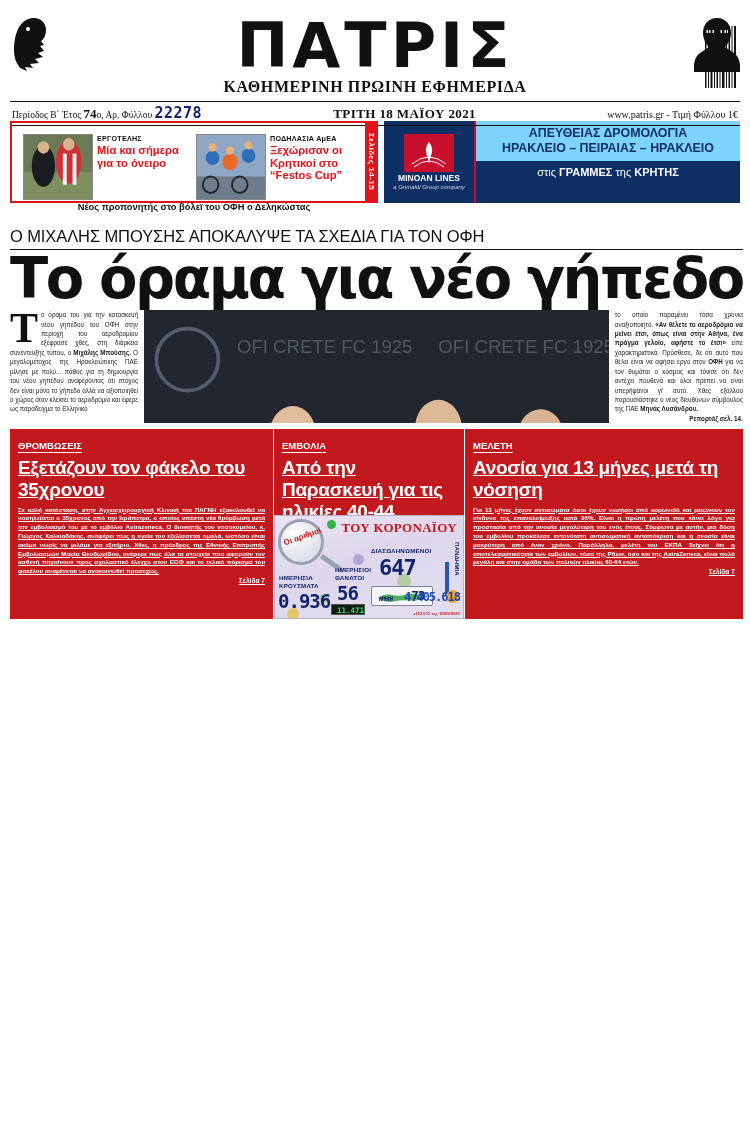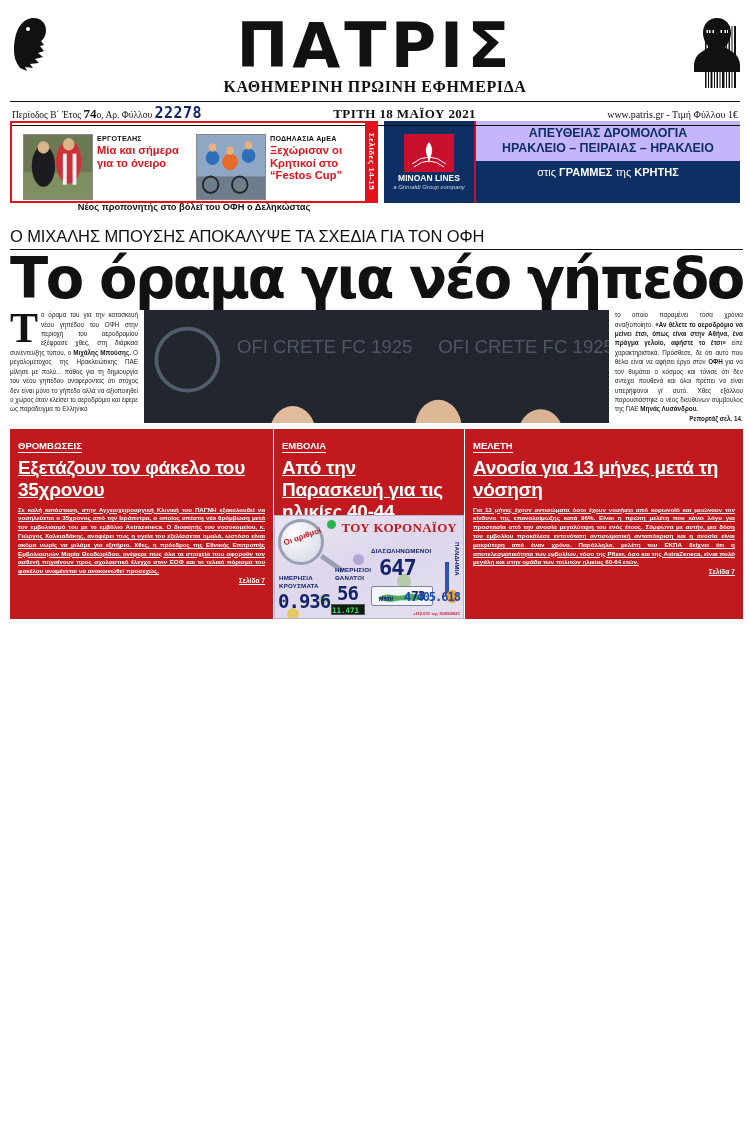--- a/index.html
+++ b/index.html
@@ -60,21 +60,21 @@
   .minoan { flex:1; background:#0d2f63; display:flex; }
   .minoan-logo {
     flex:0 0 92px; display:flex; flex-direction:column; align-items:center; justify-content:center;
     border-right:2px solid #c8102e; padding:3px;
   }
   .ml-box { width:50px; height:38px; background:#c8102e; position:relative; }
   .ml-name { color:#fff; font-size:8.5px; font-weight:bold; text-align:center; line-height:1.05; margin-top:2px;}
   .ml-tag { color:#c9d6ea; font-size:6px; text-align:center; margin-top:2px; font-style:italic;}
   .minoan-txt { flex:1; display:flex; flex-direction:column; }
   .ml-top {
-    background:#c4b5fd; color:#0d2f63; font-weight:bold; font-size:12.4px;
+    background:#7dd3fc; color:#0d2f63; font-weight:bold; font-size:12.4px;
     text-align:center; padding:5px 2px 5px; line-height:1.22;
   }
   .ml-bot { flex:1; color:#fff; text-align:center; font-size:11px; padding:5px 2px; line-height:1.25;}
   .ml-bot b { font-weight:bold; }
 
   
   .main-wrap { display:flex; gap:7px; margin-top:24px; }
   .lead { flex:0 0 545px; }
   .rightcol { flex:1; border-left:1px solid #111; padding-left:7px; }
 
@@ -147,21 +147,21 @@
   .cg-side { right:2px; top:26px; writing-mode:vertical-rl; color:#12236b; font-weight:bold; font-size:6.2px;}
   .cg-total { right:3px; bottom:14px; font-size:12px; color:#1a46b8; }
   .cg-foot { right:3px; bottom:2px; font-size:4.2px; color:#c1191e; font-weight:bold;}
   .cg-crete {
     left:96px; top:70px; width:62px; height:20px; background:#f4f6fb;
     border:1px solid #7c839b; border-radius:2px;
   }
   .cg-crete-lbl { left:104px; top:79px; font-size:6px; font-style:italic;}
   .cg-crete-n { left:136px; top:72px; font-size:13px; }
   .cg-lcd { left:56px; top:88px; width:34px; height:11px; background:#0f1c10; border:1px solid #555; }
-  .cg-lcd span { color:#39e06a; font-family:"DejaVu Sans Mono", monospace; font-size:7.5px; font-weight:bold; display:block; text-align:left; line-height:11px;}
+  .cg-lcd span { color:#39e06a; font-family:"DejaVu Sans Mono", monospace; font-size:7.5px; font-weight:bold; display:block; text-align:right; line-height:11px;}
   .virus-dot { position:absolute; border-radius:50%; }
   .syringe { right:14px; top:46px; width:4px; height:34px; background:#2d55b5; position:absolute; }
 
   
   .ph { position:absolute; inset:0; }
 </style>
 </head>
 <body>
 
 <div class="page">

